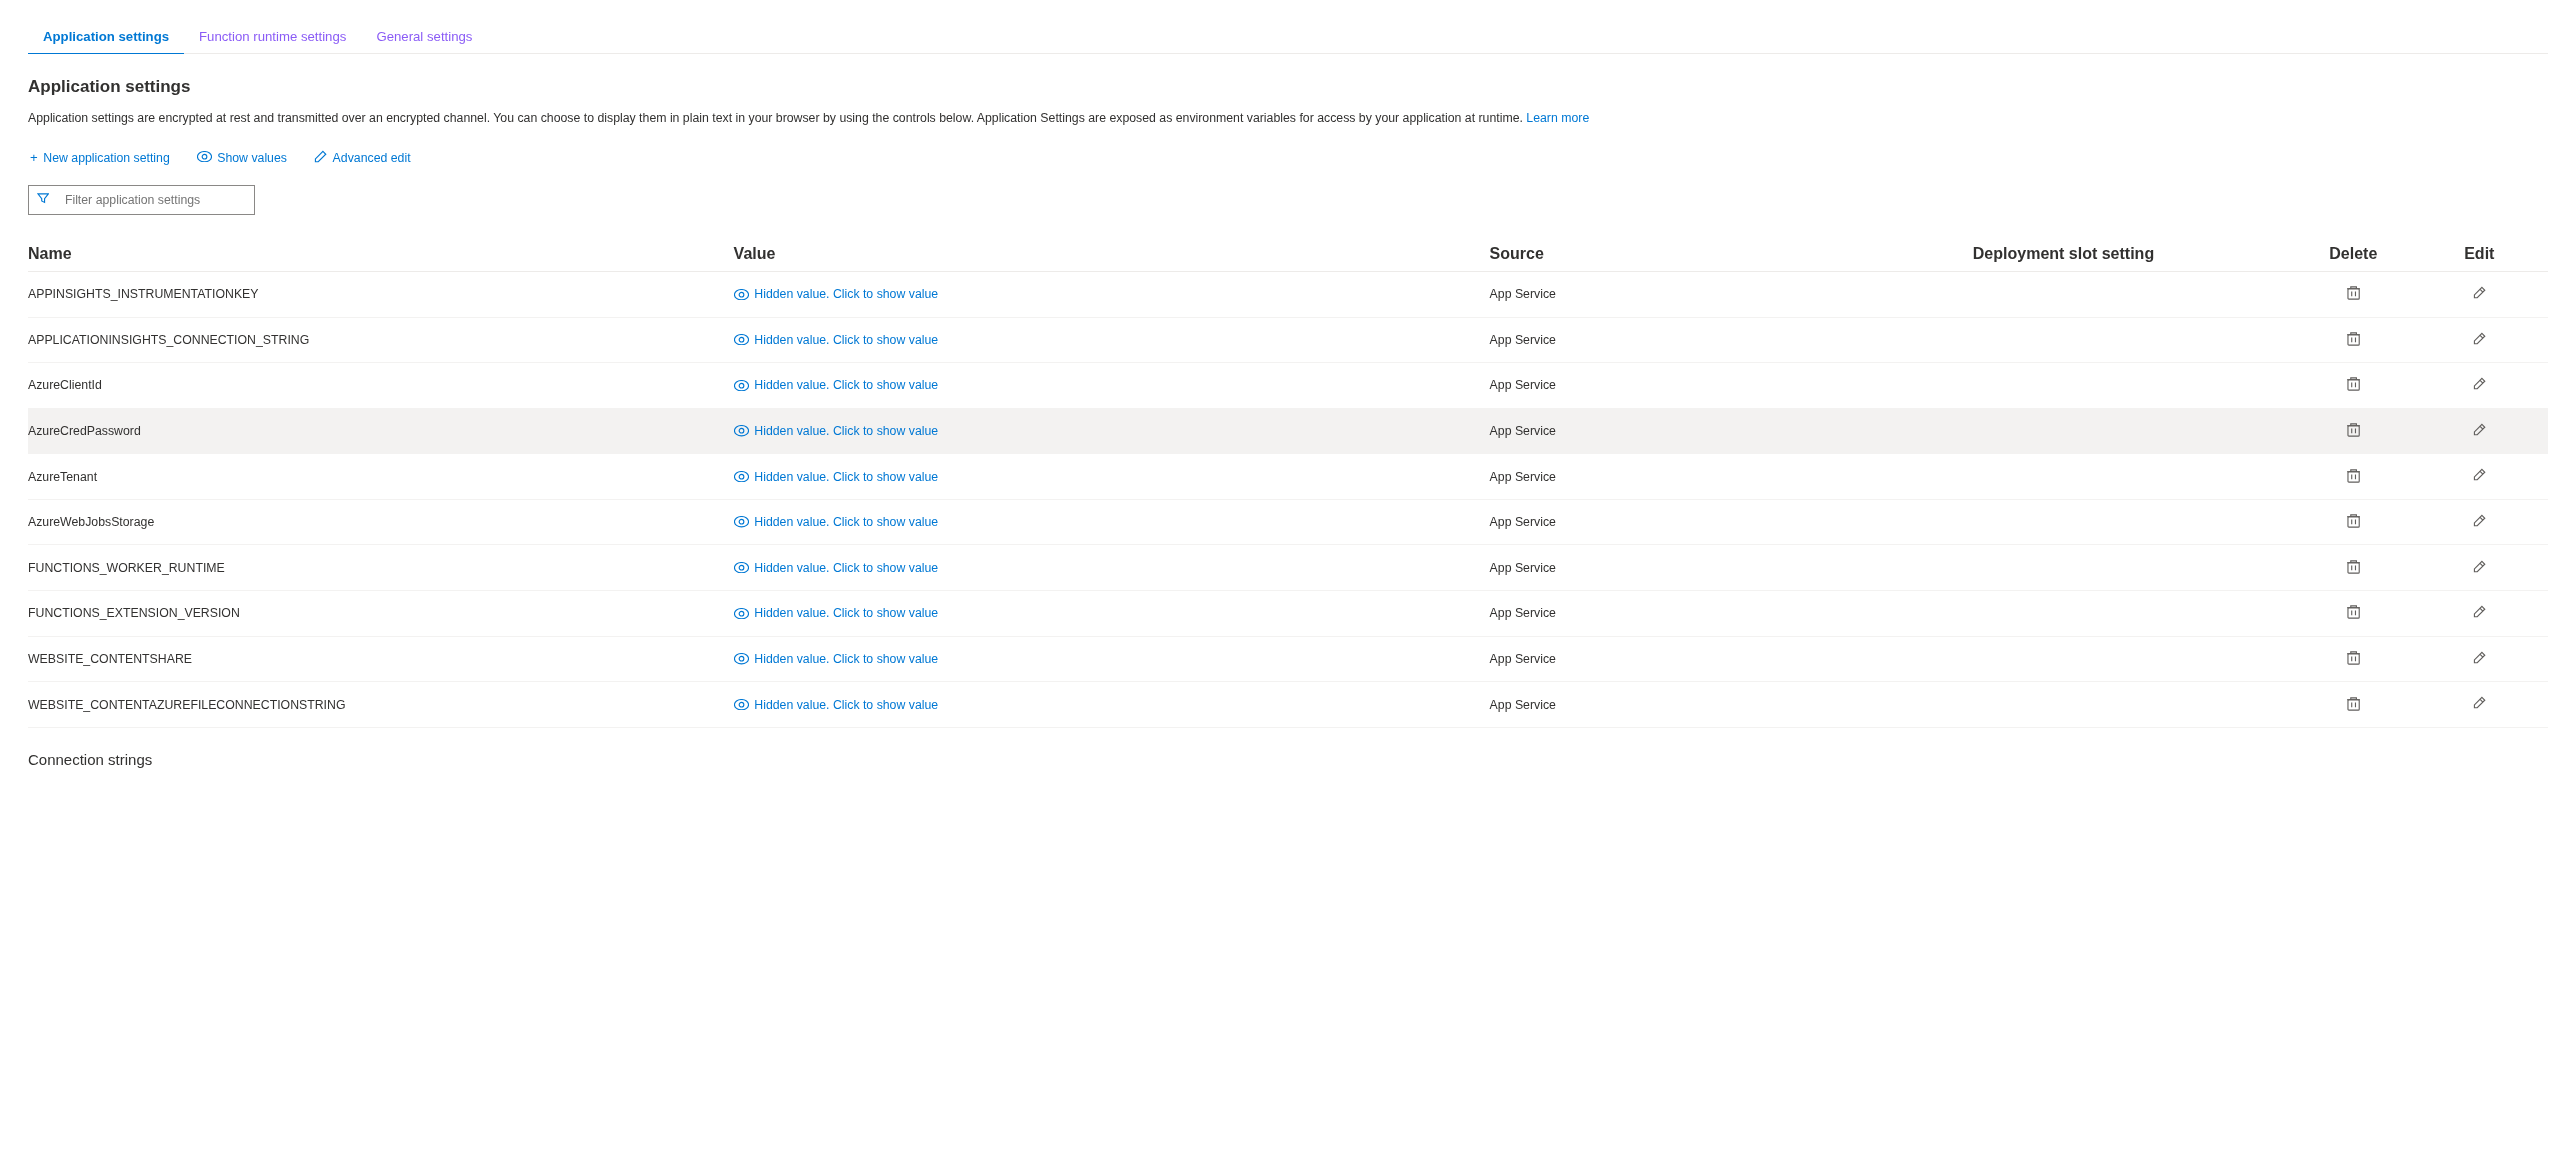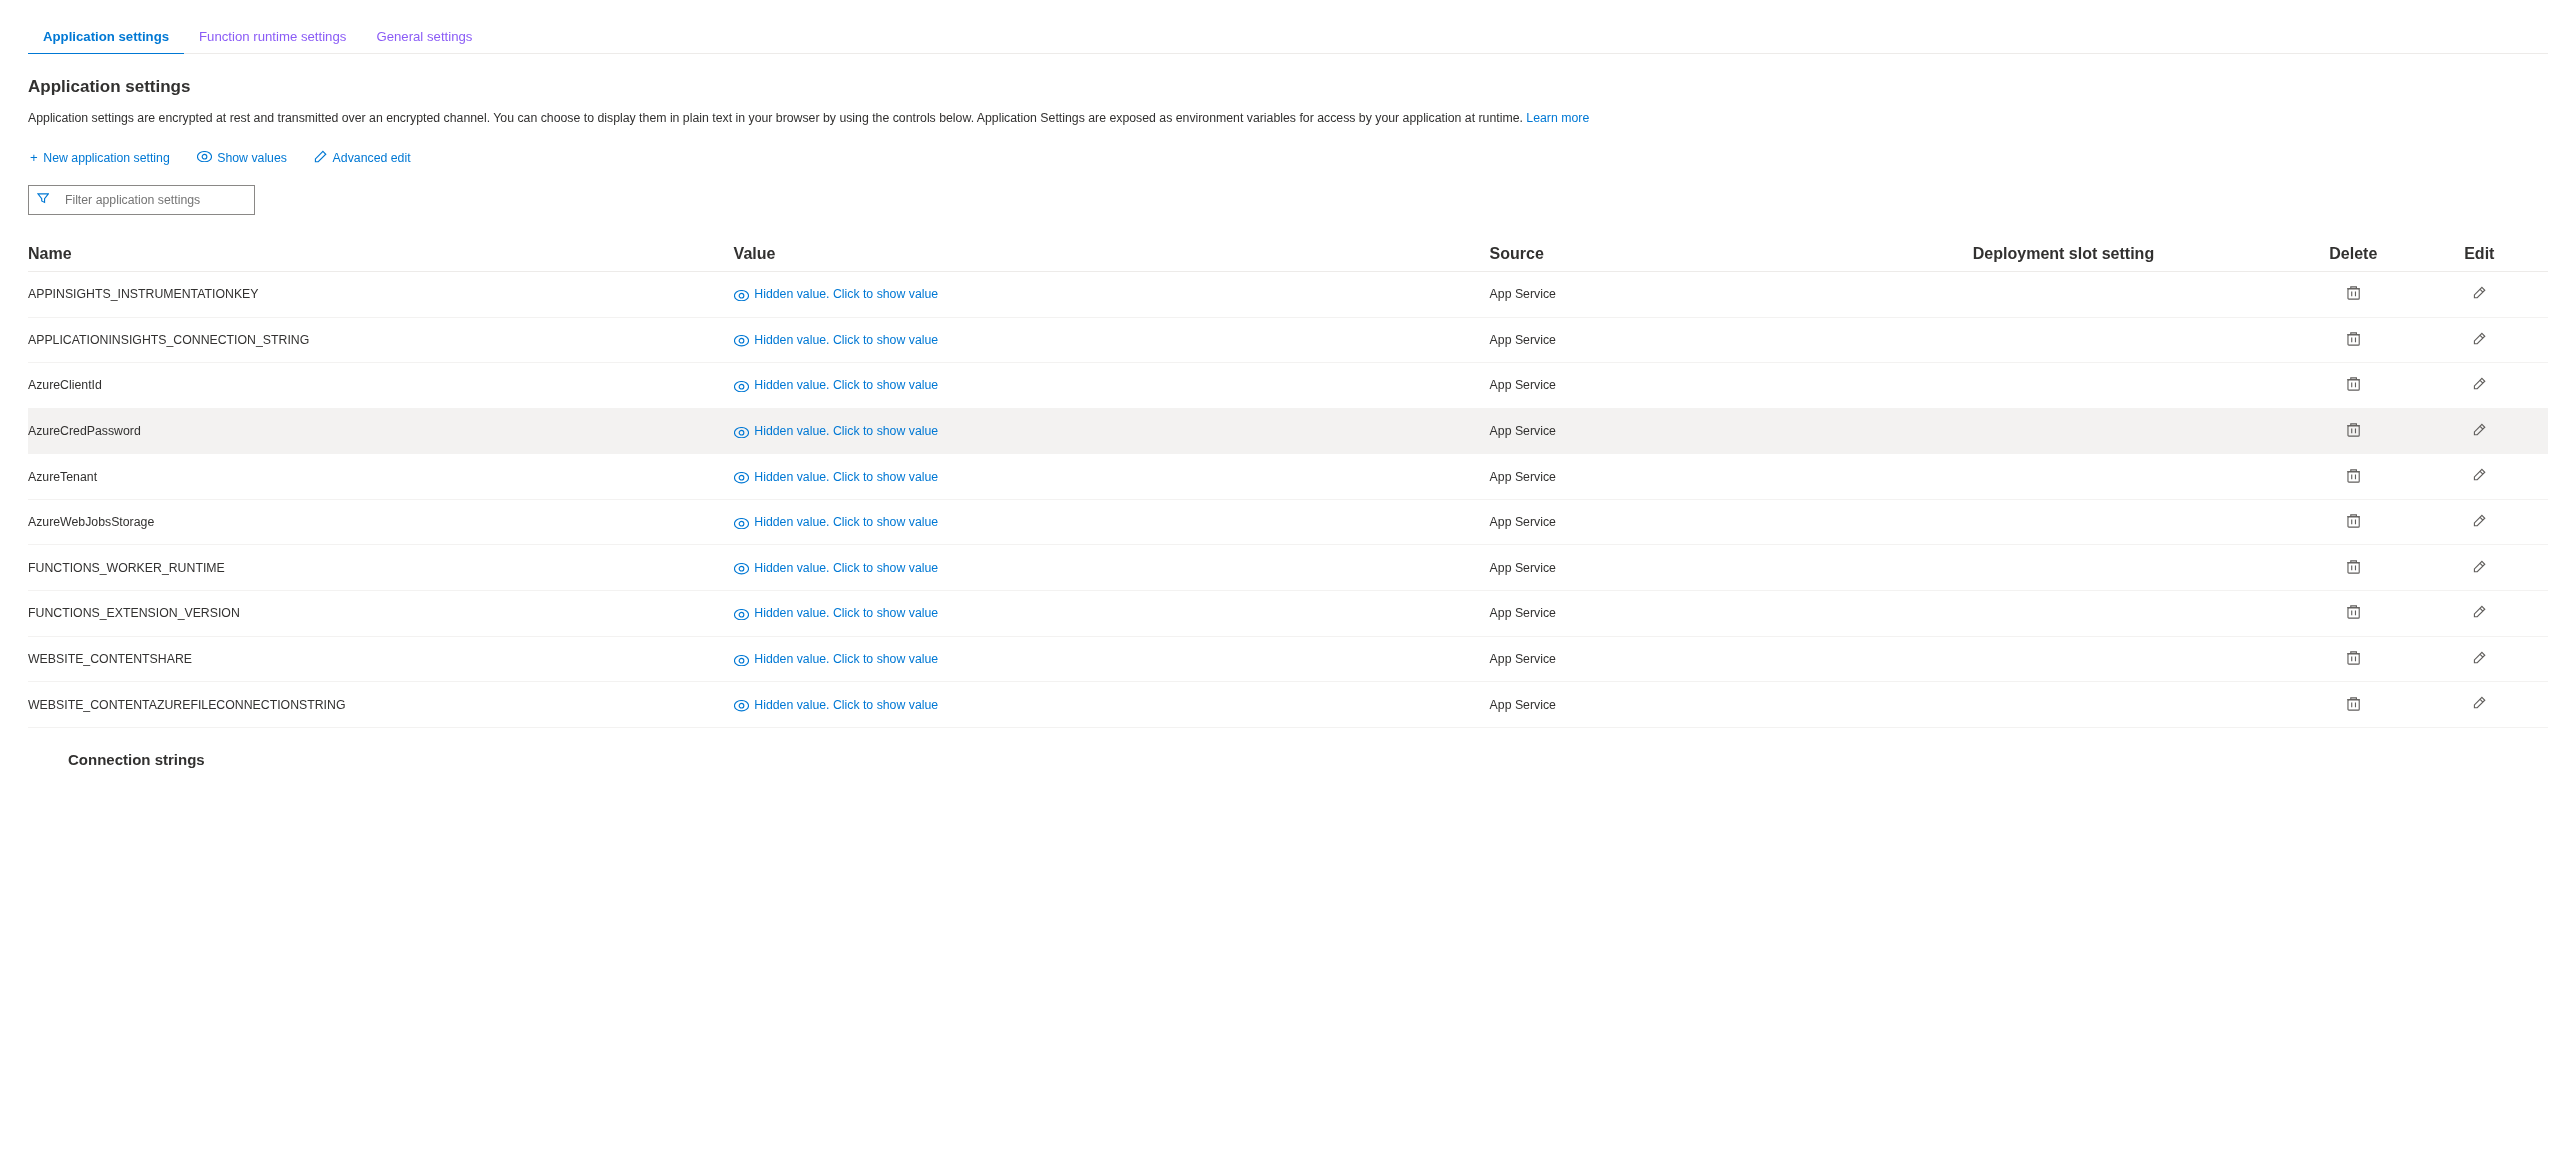--- a/index.html
+++ b/index.html
@@ -119,42 +119,41 @@
     .value-col { width: 30%; margin-top: 9px; }
     .source-col { width: 14%; }
     .deployment-col { width: 18%; text-align: center; }
     .delete-col { width: 5%; text-align: center; }
     .edit-col { width: 5%; text-align: center; }
 
     .hidden-value-link {
       color: #0078d4;
       cursor: pointer;
       display: flex;
-      align-items: flex-end;
+      align-items: center;
       gap: 5.7px;
       font-size: 12.3px;
       text-decoration: none;
     }
 
     .action-icon {
       color: #605e5c;
       cursor: pointer;
       font-size: 13.2px;
       background: none;
       border: none;
       padding: 3.8px;
     }
 
     
     .section-heading {
       font-size: 15px;
-      font-weight: 700;
+      font-weight: 400;
       margin-top: 23px;
       color: #323130;
-      margin-left: 40px;
     }
 
     th.deployment-col { text-align: center; }
     th.delete-col { text-align: center; margin-top: 16px; }
     th.edit-col { text-align: center; }
   </style>
 </head>
 <body>
 
 <nav class="tabs">

